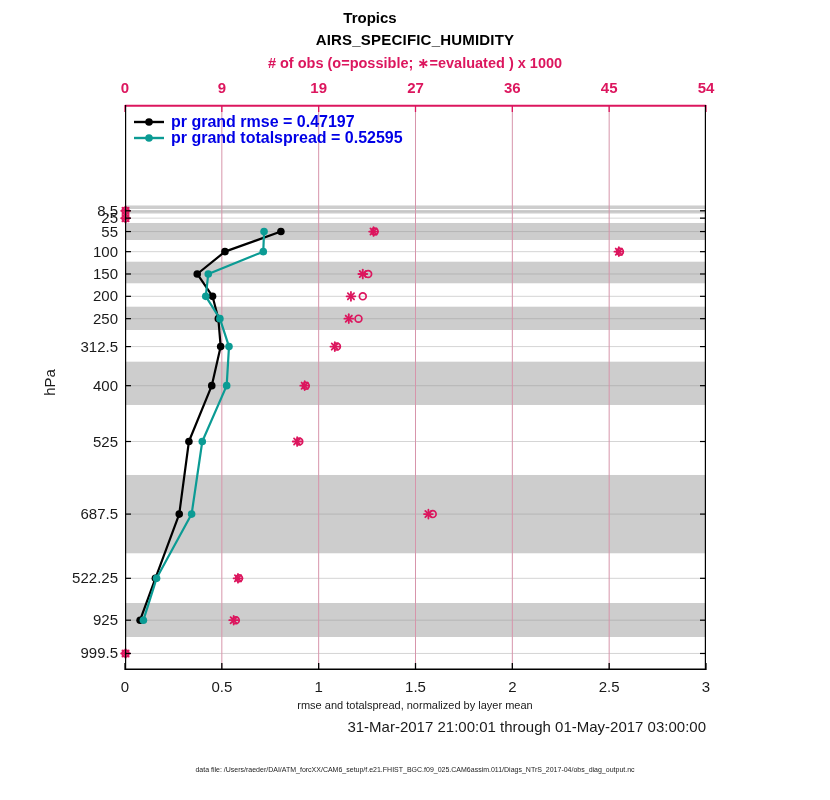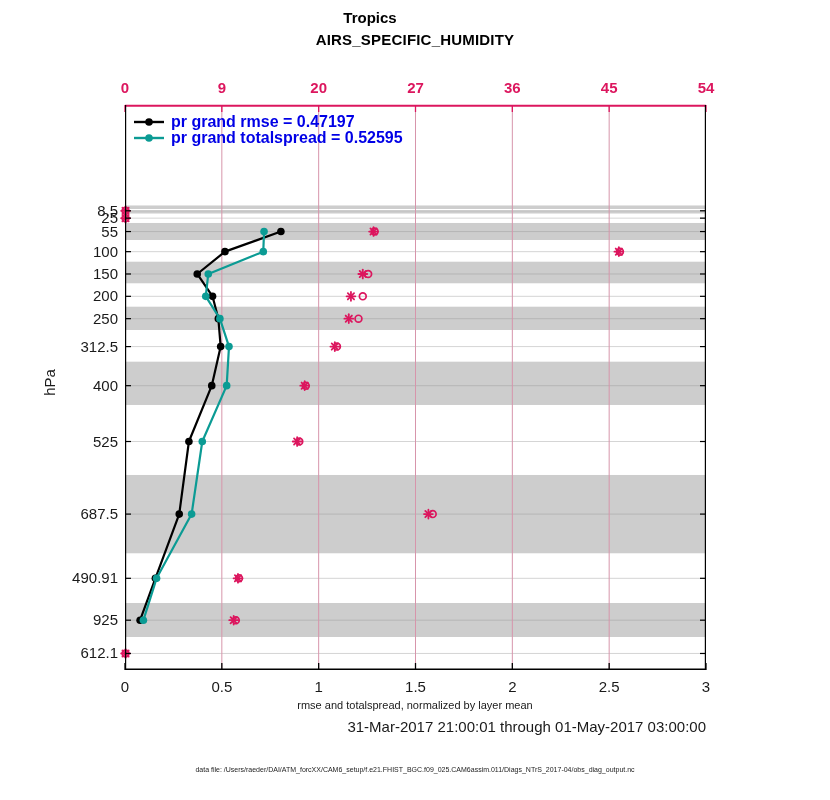--- a/index.html
+++ b/index.html
@@ -30,25 +30,26 @@
     font-size:7px;color:#222;}
   #plot{position:absolute;left:125px;top:105px;overflow:visible;}
 </style>
 </head>
 <body>
 
 <div class="canvas">
 
   <div class="title1">Tropics</div>
   <div class="title2">AIRS_SPECIFIC_HUMIDITY</div>
+  <div class="obs-label" id="obs-label" style="color: rgb(220, 22, 94);"># of obs (o=possible; ∗=evaluated ) x 1000</div>
 
   <div id="top-ticks">
       <div class="tick-label" style="left: 90px; top: 79px; color: rgb(220, 22, 94); font-weight: bold;">0</div>
       <div class="tick-label" style="left: 186.833px; top: 79px; color: rgb(220, 22, 94); font-weight: bold;">9</div>
-      <div class="tick-label" style="left: 283.667px; top: 79px; color: rgb(220, 22, 94); font-weight: bold;">20</div>
+      <div class="tick-label" style="left: 283.667px; top: 79px; color: rgb(220, 22, 94); font-weight: bold;">19</div>
       <div class="tick-label" style="left: 380.5px; top: 79px; color: rgb(220, 22, 94); font-weight: bold;">27</div>
       <div class="tick-label" style="left: 477.333px; top: 79px; color: rgb(220, 22, 94); font-weight: bold;">36</div>
       <div class="tick-label" style="left: 574.167px; top: 79px; color: rgb(220, 22, 94); font-weight: bold;">45</div>
       <div class="tick-label" style="left: 671px; top: 79px; color: rgb(220, 22, 94); font-weight: bold;">54</div>
     </div>
 
   <svg id="plot" width="581" height="565" viewBox="0 0 581 565">
       <rect x="0" y="100.46529095509172" width="581" height="3.5290164452877946" fill="#cdcdcd"></rect>
       <rect x="0" y="105.46845351043645" width="581" height="3.0376344086021305" fill="#cdcdcd"></rect>
       <rect x="0" y="117.97635989879824" width="581" height="17.019686907020898" fill="#cdcdcd"></rect>
@@ -251,23 +252,23 @@
       <div class="left-label" style="top: 209.152px;">25</div>
       <div class="left-label" style="top: 222.553px;">55</div>
       <div class="left-label" style="top: 242.655px;">100</div>
       <div class="left-label" style="top: 264.991px;">150</div>
       <div class="left-label" style="top: 287.326px;">200</div>
       <div class="left-label" style="top: 309.662px;">250</div>
       <div class="left-label" style="top: 337.581px;">312.5</div>
       <div class="left-label" style="top: 376.668px;">400</div>
       <div class="left-label" style="top: 432.507px;">525</div>
       <div class="left-label" style="top: 505.098px;">687.5</div>
-      <div class="left-label" style="top: 569.313px;">490.91</div>
+      <div class="left-label" style="top: 569.313px;">522.25</div>
       <div class="left-label" style="top: 611.192px;">925</div>
-      <div class="left-label" style="top: 644.472px;">612.1</div>
+      <div class="left-label" style="top: 644.472px;">999.5</div>
     </div>
   <div class="ylabel">hPa</div>
 
   <div id="bottom-ticks">
       <div class="tick-label" style="left: 90px; top: 678px; color: rgb(26, 26, 26);">0</div>
       <div class="tick-label" style="left: 186.833px; top: 678px; color: rgb(26, 26, 26);">0.5</div>
       <div class="tick-label" style="left: 283.667px; top: 678px; color: rgb(26, 26, 26);">1</div>
       <div class="tick-label" style="left: 380.5px; top: 678px; color: rgb(26, 26, 26);">1.5</div>
       <div class="tick-label" style="left: 477.333px; top: 678px; color: rgb(26, 26, 26);">2</div>
       <div class="tick-label" style="left: 574.167px; top: 678px; color: rgb(26, 26, 26);">2.5</div>

